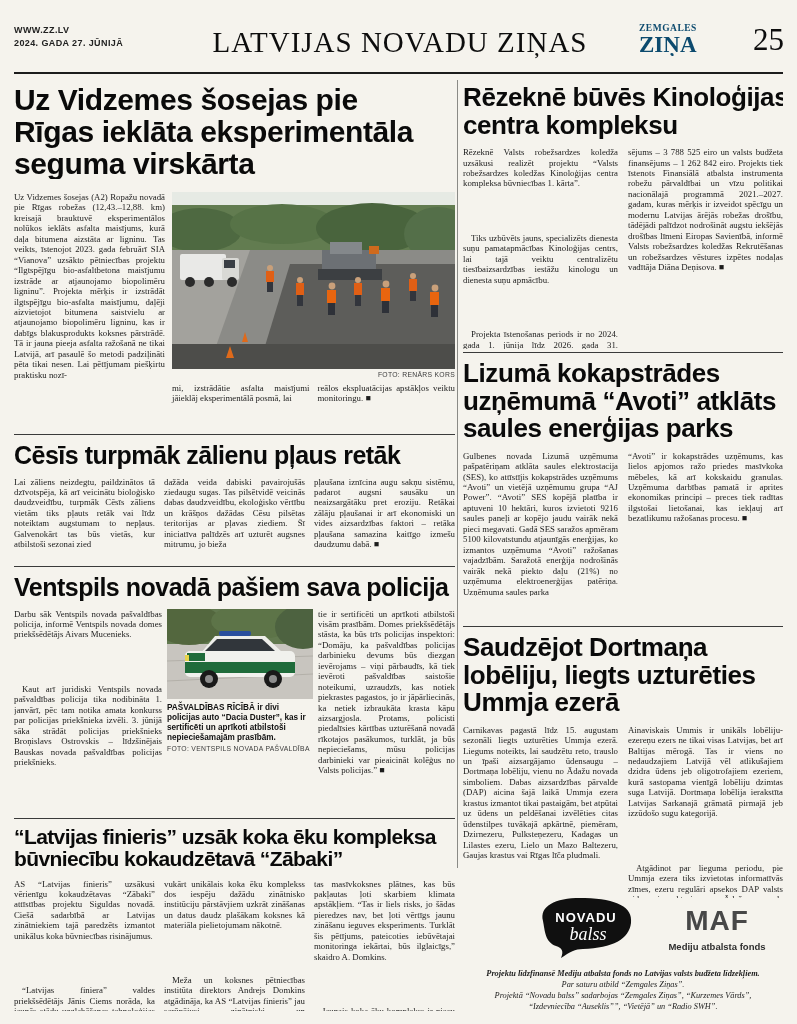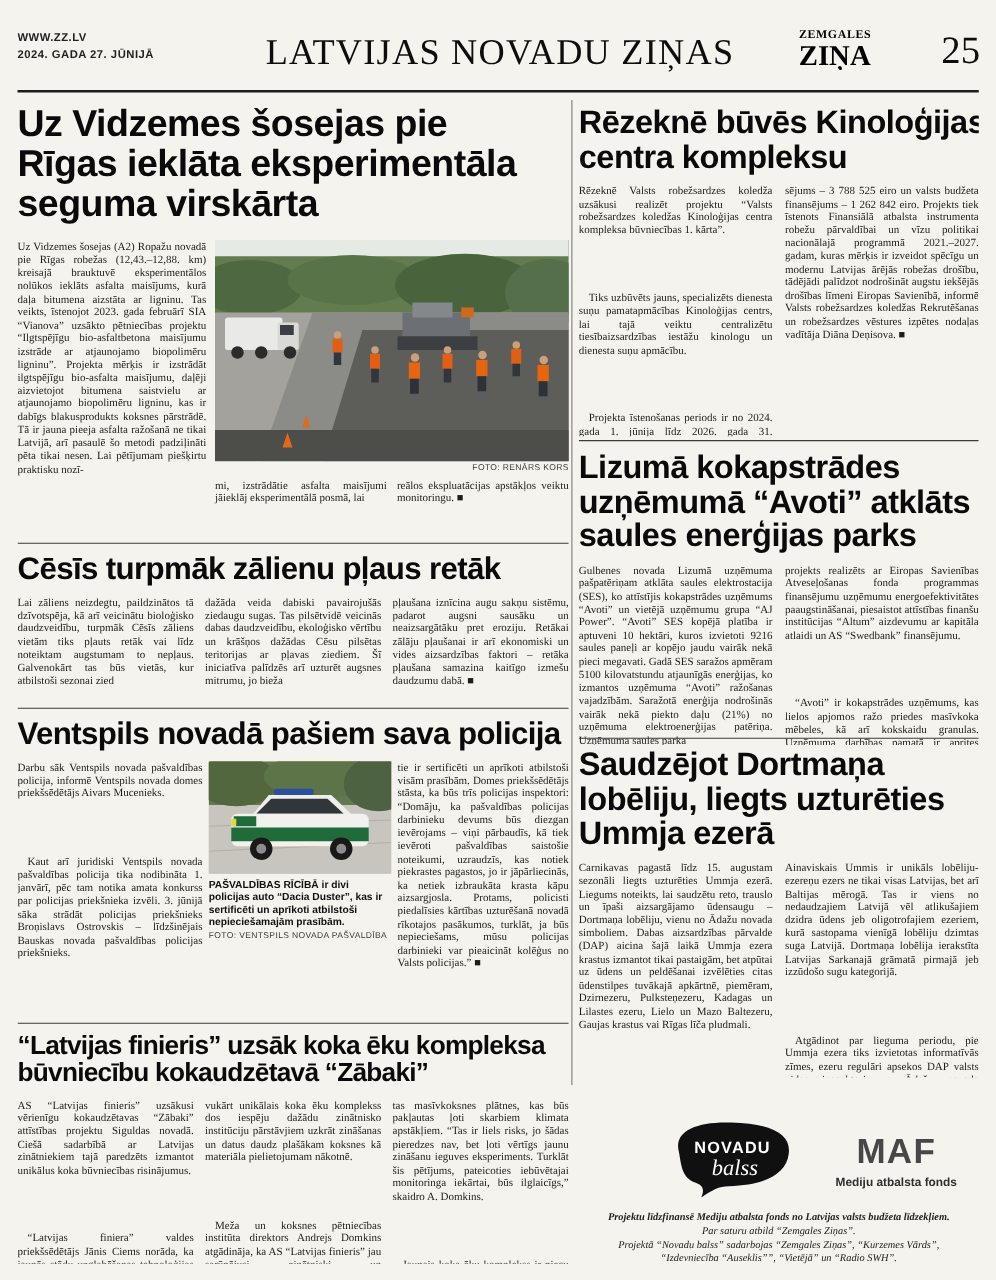--- a/index.html
+++ b/index.html
@@ -9,21 +9,21 @@
     font-family:"Liberation Serif",serif;
   }
   .sec{position:absolute;overflow:hidden;}
 
   
   #hdr-left{left:14px;top:24px;width:190px;}
   .hdr-small{font-family:"Liberation Sans",sans-serif;font-size:9px;font-weight:700;
     color:#222;letter-spacing:.4px;line-height:13px;}
   #masthead{left:150px;top:26px;width:500px;text-align:center;
     font-size:29px;letter-spacing:1px;color:#0d0d0d;}
-  #zz-logo{left:639px;top:24px;width:58px;text-align:right;color:#000000;line-height:1;}
+  #zz-logo{left:639px;top:24px;width:58px;text-align:left;color:#0c4a6e;line-height:1;}
   #zz-logo .l1{font-size:9.5px;font-weight:700;letter-spacing:.5px;display:block;}
   #zz-logo .l2{font-size:23px;font-weight:700;display:block;margin-top:-1px;}
   #page-num{left:698px;top:22px;width:86px;text-align:right;font-size:31px;color:#0d0d0d;}
   #hdr-rule{position:absolute;left:14px;top:72px;width:769px;height:2px;background:#1c1c1c;}
   #vdiv{position:absolute;left:457px;top:80px;width:1px;height:788px;background:#8a8a86;}
 
   
   .hl{font-family:"Liberation Sans",sans-serif;font-weight:700;color:#0a0a0a;margin-bottom:8px;}
   .hl p{margin:0;line-height:1.06;white-space:nowrap;letter-spacing:-0.4px;}
   .hl30 p{font-size:30px;}
@@ -65,21 +65,21 @@
   .cap{font-family:"Liberation Sans",sans-serif;font-size:8.2px;line-height:10.2px;
     font-weight:700;color:#101010;text-align:left;margin-bottom:2px;}
 
   #finieris{left:14px;top:818px;width:441px;height:202px;}
   #finieris .cols{height:132px;overflow:hidden;}
 
   #rez{left:463px;top:84px;width:320px;height:266px;}
   #rez .cols{height:202px;overflow:hidden;}
   #avoti{left:463px;top:352px;width:320px;height:244px;}
   #avoti .cols{height:148px;overflow:hidden;}
-  #ummis{left:463px;top:590px;width:320px;height:272px;}
+  #ummis{left:463px;top:626px;width:320px;height:272px;}
   #ummis .cols{height:186px;overflow:hidden;}
 
   
   #logos{left:463px;top:890px;width:320px;height:72px;display:flex;align-items:center;
     justify-content:flex-end;gap:16px;}
   .maf{width:132px;text-align:center;}
   .maf-abbr{font-family:"Liberation Sans",sans-serif;font-weight:700;font-size:28px;
     line-height:40px;color:#474747;letter-spacing:1px;}
   .maf-sub{font-family:"Liberation Sans",sans-serif;font-weight:700;font-size:9.5px;color:#2e2e2e;}
   #ftr{left:463px;top:968px;width:320px;font-size:8.3px;line-height:11px;
@@ -298,21 +298,20 @@
   <div class="hl hl26">
       <p>Lizumā kokapstrādes</p>
       <p>uzņēmumā “Avoti” atklāts</p>
       <p>saules enerģijas parks</p>
     </div>
   <div class="cols g10">
     <div class="bt">
         <p>Gulbenes novada Lizumā uzņēmuma pašpatēriņam atklāta saules elektrostacija (SES), ko attīstījis kokapstrādes uzņēmums “Avoti” un vietējā uzņēmumu grupa “AJ Power”. “Avoti” SES kopējā platība ir aptuveni 10 hektāri, kuros izvietoti 9216 saules paneļi ar kopējo jaudu vairāk nekā pieci megavati. Gadā SES saražos apmēram 5100 kilovatstundu atjaunīgās enerģijas, ko izmantos uzņēmuma “Avoti” ražošanas vajadzībām. Saražotā enerģija nodrošinās vairāk nekā piekto daļu (21%) no uzņēmuma elektroenerģijas patēriņa. Uzņēmuma saules parka</p>
       </div>
     <div class="bt">
-        <p>projekts realizēts ar Eiropas Savienības Atveseļošanas fonda programmas finansējumu uzņēmumu energoefektivitātes paaugstināšanai, piesaistot attīstības finanšu institūcijas “Altum” aizdevumu ar kapitāla atlaidi un AS “Swedbank” finansējumu.</p>
         <p>“Avoti” ir kokapstrādes uzņēmums, kas lielos apjomos ražo priedes masīvkoka mēbeles, kā arī kokskaidu granulas. Uzņēmuma darbības pamatā ir aprites ekonomikas principi – preces tiek radītas ilgstošai lietošanai, kas iekļauj arī bezatlikumu ražošanas procesu. ■</p>
       </div>
   </div>
 </div>
 
 <div class="sec" id="ummis">
   <div class="rule"></div>
   <div class="hl hl26">
       <p>Saudzējot Dortmaņa</p>
       <p>lobēliju, liegts uzturēties</p>

